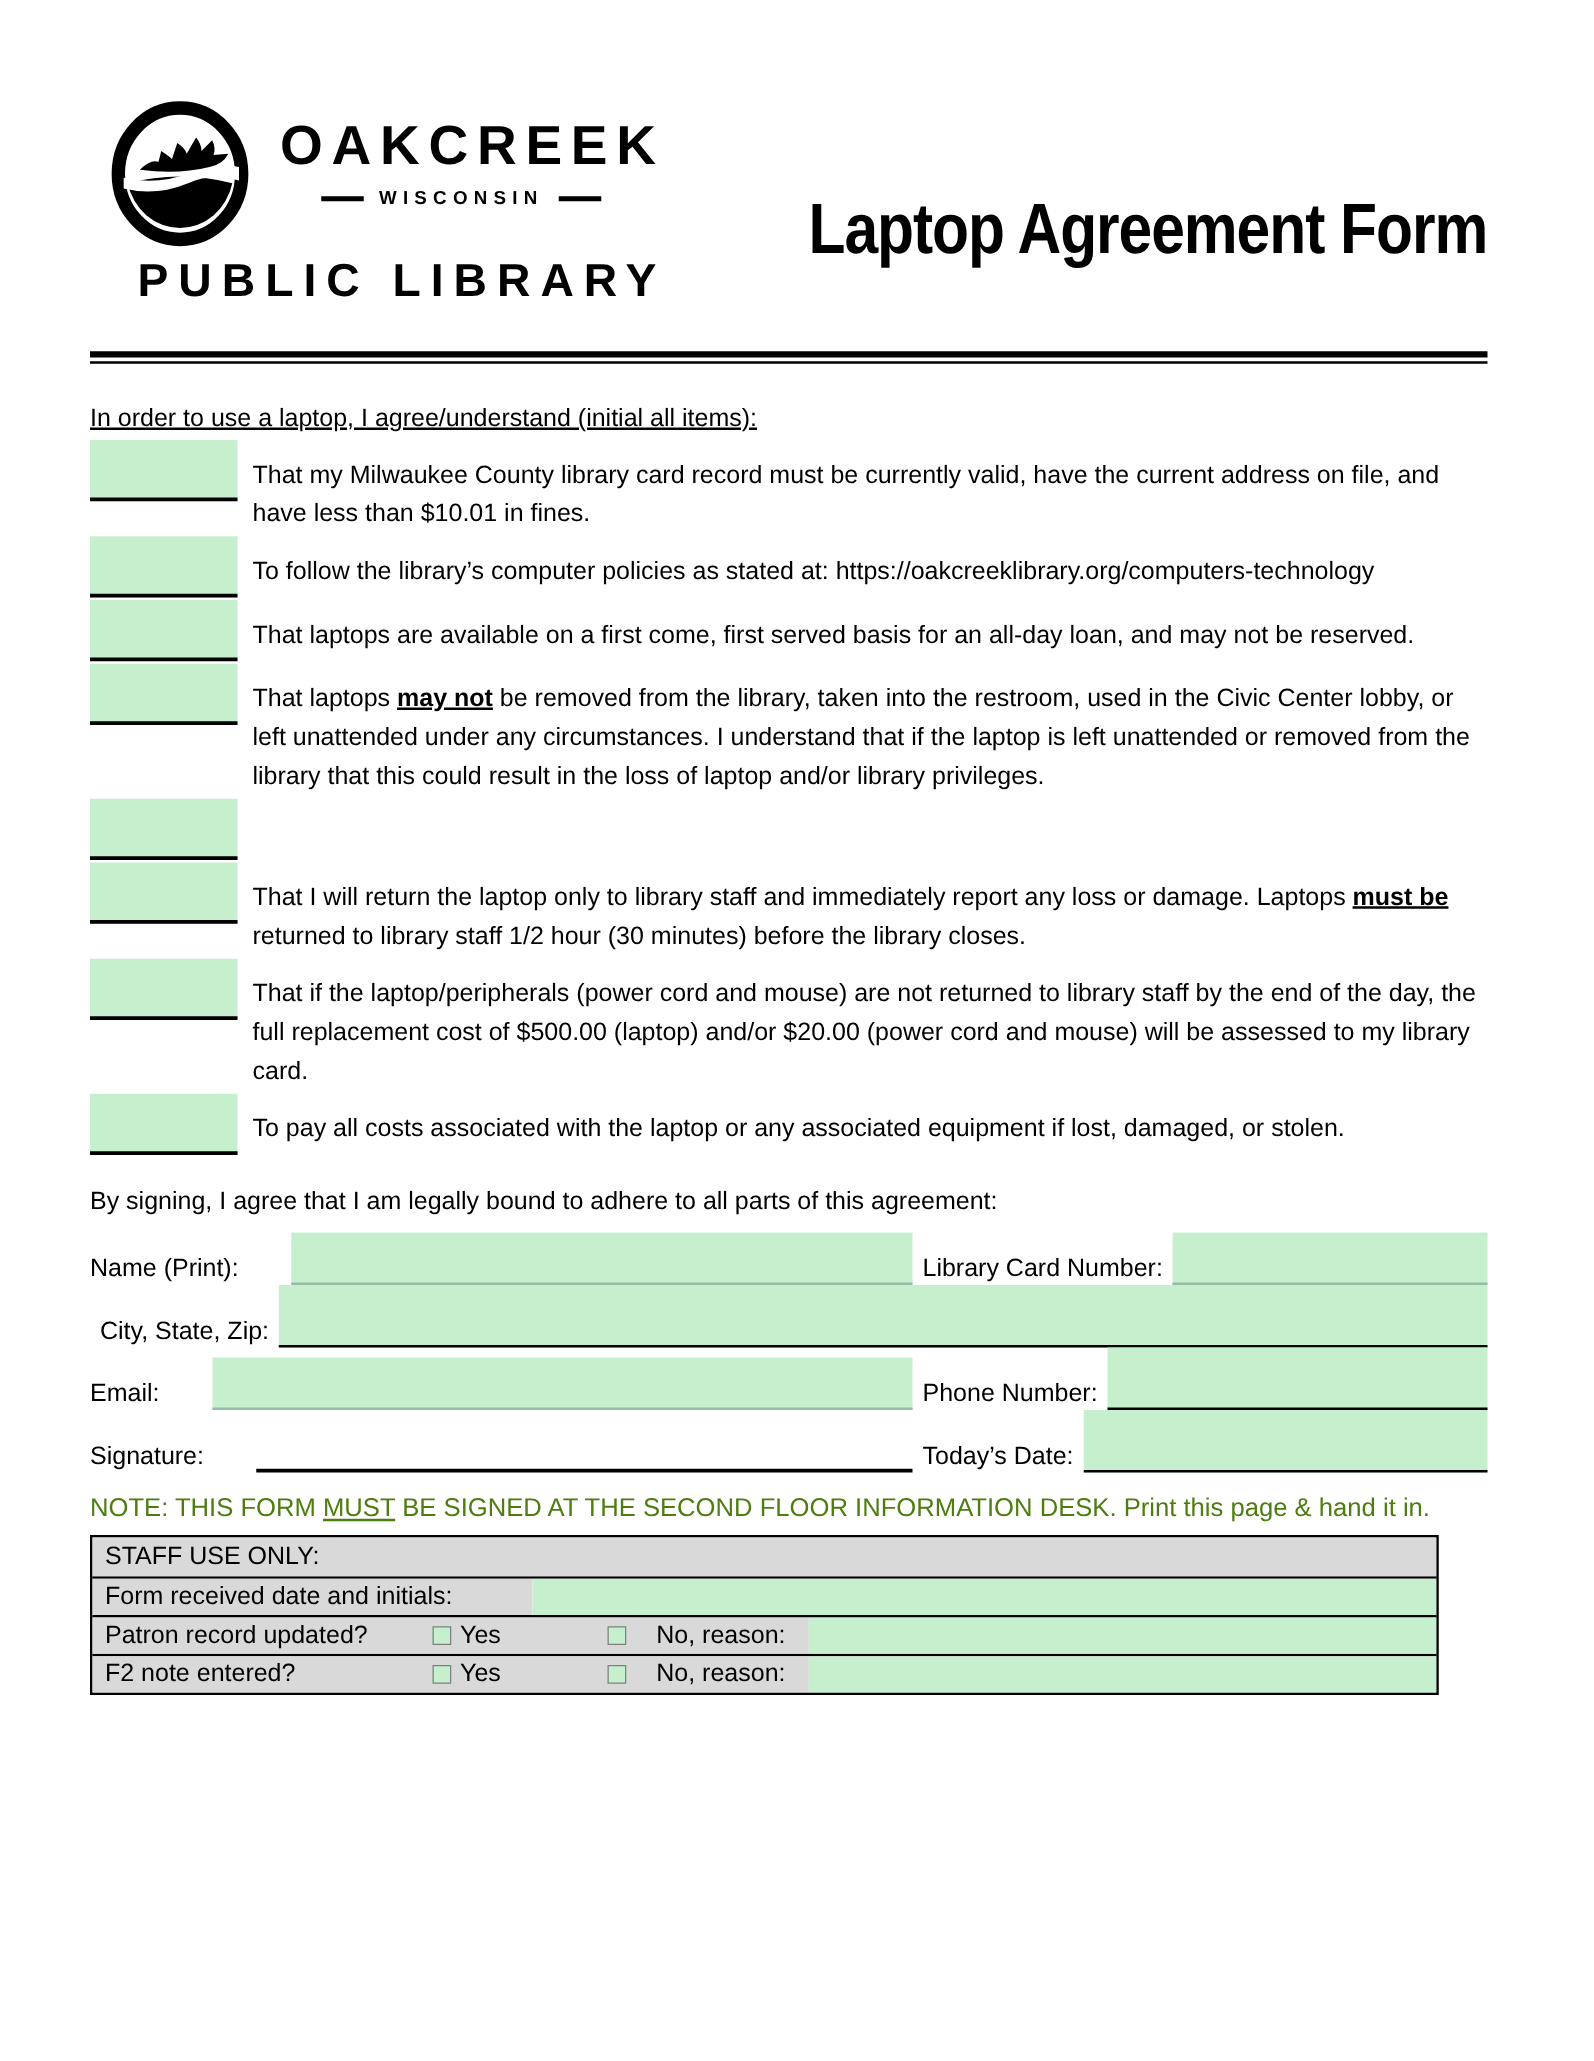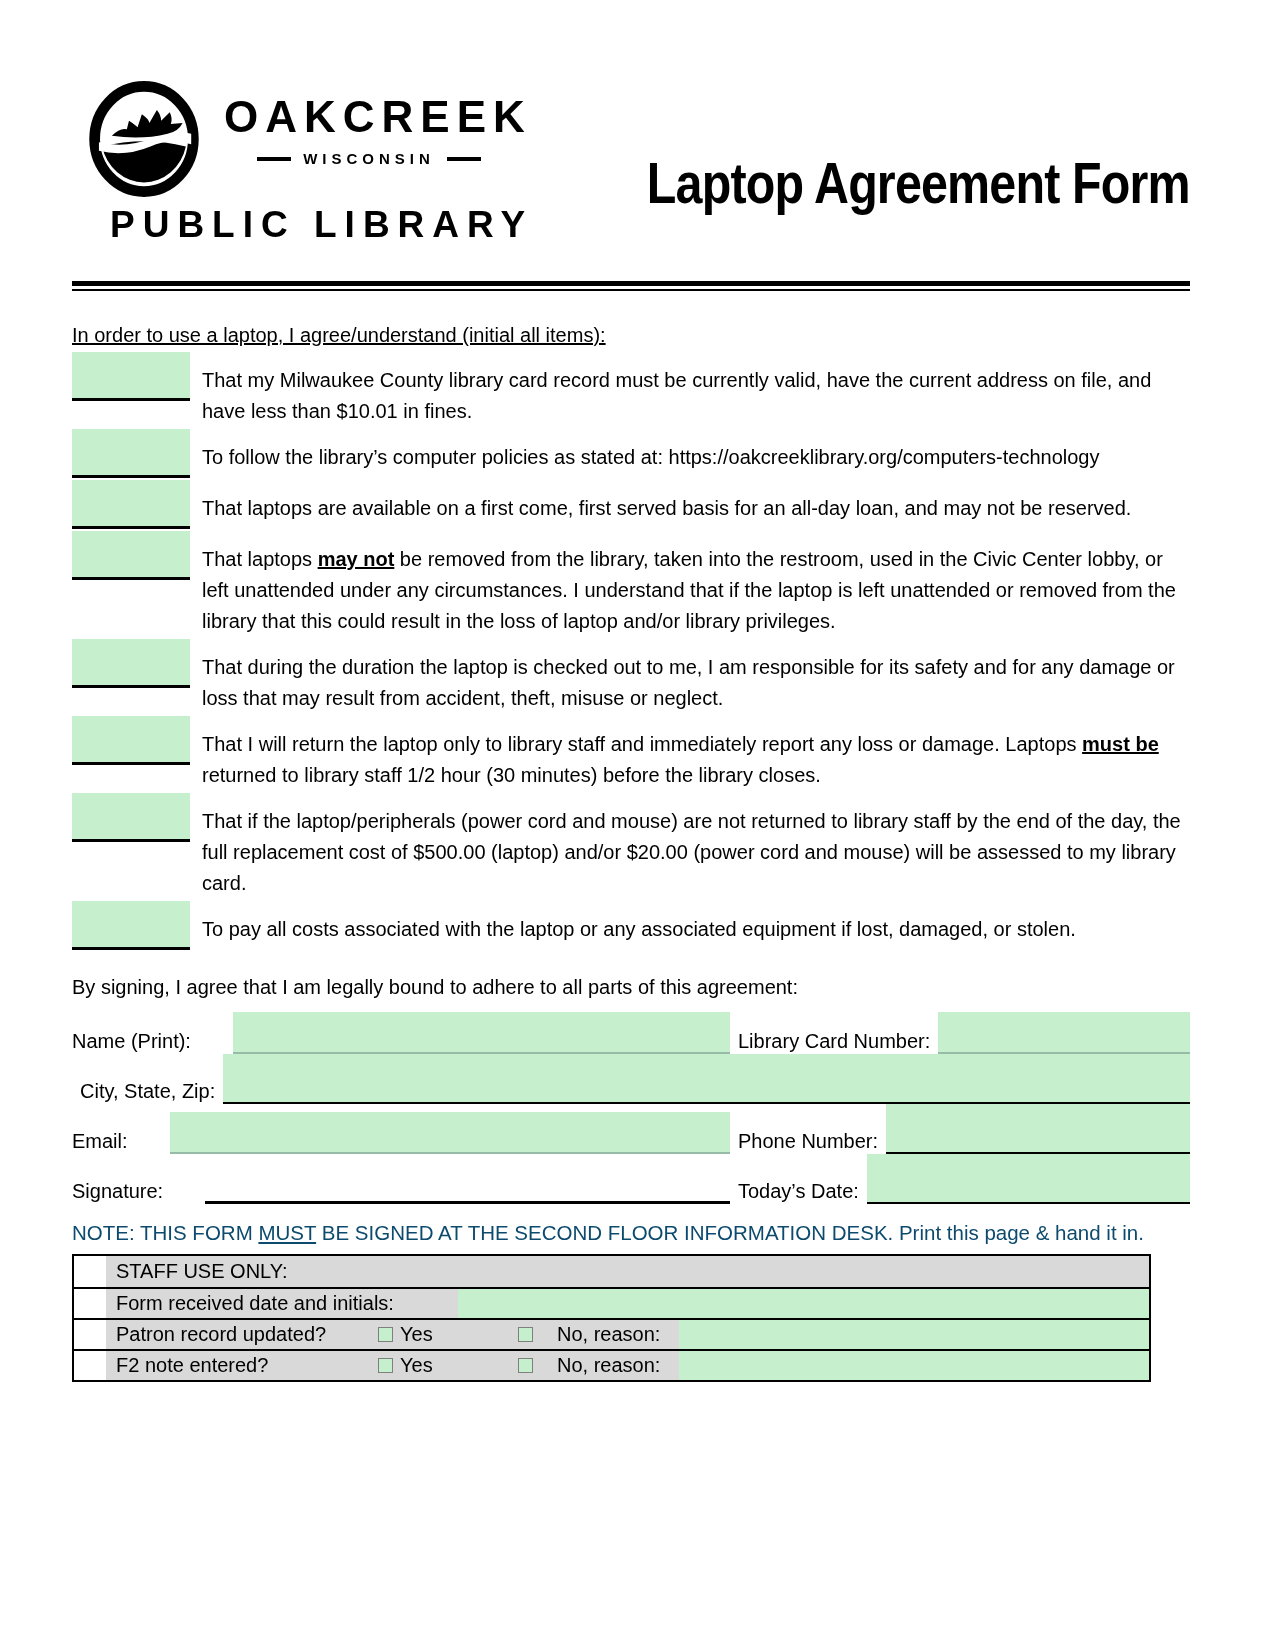--- a/index.html
+++ b/index.html
@@ -60,26 +60,26 @@
   .frow { display:flex; align-items:flex-end; height:50px; }
   .fleft { flex:0 0 658px; display:flex; align-items:flex-end;gap:34px; }
   .fright { flex:1; display:flex; align-items:flex-end; margin-left:8px; }
   .flabel { padding-bottom:1px; white-space:nowrap; }
   .ffield { flex:1; margin-left:8px; }
   .soft  { height:40px; border-bottom:2px solid #96bca7; }
   .dark  { height:48px; border-bottom:2px solid #000; }
   .fline { flex:1; margin-left:8px; height:34px; border-bottom:3px solid #000; }
 
   
-  .note { margin-top:16px; color:#0c4a6e; line-height:26px; white-space:nowrap; font-size:20.5px; }
+  .note { margin-top:16px; color:#4d7c0f; line-height:26px; white-space:nowrap; font-size:20.5px; }
   .note .u { text-decoration:underline; }
 
   
   .staff { margin-top:8px; width:1075px; border:2px solid #000; }
-  .srow { display:flex; align-items:stretch; min-height:29px; border-top:2px solid #000;padding-left:32px; }
+  .srow { display:flex; align-items:stretch; min-height:29px; border-top:2px solid #000; }
   .srow:first-child { border-top:none; min-height:31px; }
   .cell-gray { background:#d9d9d9; display:flex; align-items:center; padding-left:10px; }
   .cell-green { flex:1; }
   .w-full { flex:1; }
   .w-label2 { flex:0 0 342px; }
   .w-label3 { flex:0 0 563px; }
   .q-label { flex:0 0 262px; }
   .cb { width:13px; height:13px; border:1px solid #7f7f7f; margin-right:7px; flex:0 0 auto; }
   .yes-wrap { display:flex; align-items:center; width:140px; }
   .no-wrap { display:flex; align-items:center;gap:17px; }
@@ -126,21 +126,20 @@
         <div class="item">
           <div class="blank" style="background: rgb(198, 239, 206);"></div>
           <div class="itext"><span>That laptops are available on a first come, first served basis for an all-day loan, and may not be reserved.</span></div>
         </div>
         <div class="item">
           <div class="blank" style="background: rgb(198, 239, 206);"></div>
           <div class="itext"><span>That laptops </span><span class="em">may not</span><span> be removed from the library, taken into the restroom, used in the Civic Center lobby, or left unattended under any circumstances.  I understand that if the laptop is left unattended or removed from the library that this could result in the loss of laptop and/or library privileges.</span></div>
         </div>
         <div class="item">
           <div class="blank" style="background: rgb(198, 239, 206);"></div>
-          <div class="itext"><span>That during the duration the laptop is checked out to me, I am responsible for its safety and for any damage or loss that may result from accident, theft, misuse or neglect.</span></div>
         </div>
         <div class="item">
           <div class="blank" style="background: rgb(198, 239, 206);"></div>
           <div class="itext"><span>That I will return the laptop only to library staff and immediately report any loss or damage. Laptops </span><span class="em">must be</span><span> returned to library staff 1/2 hour (30 minutes) before the library closes.</span></div>
         </div>
         <div class="item">
           <div class="blank" style="background: rgb(198, 239, 206);"></div>
           <div class="itext"><span>That if the laptop/peripherals (power cord and mouse) are not returned to library staff by the end of the day, the full replacement cost of $500.00 (laptop) and/or $20.00 (power cord and mouse) will be assessed to my library card.</span></div>
         </div>
         <div class="item">

